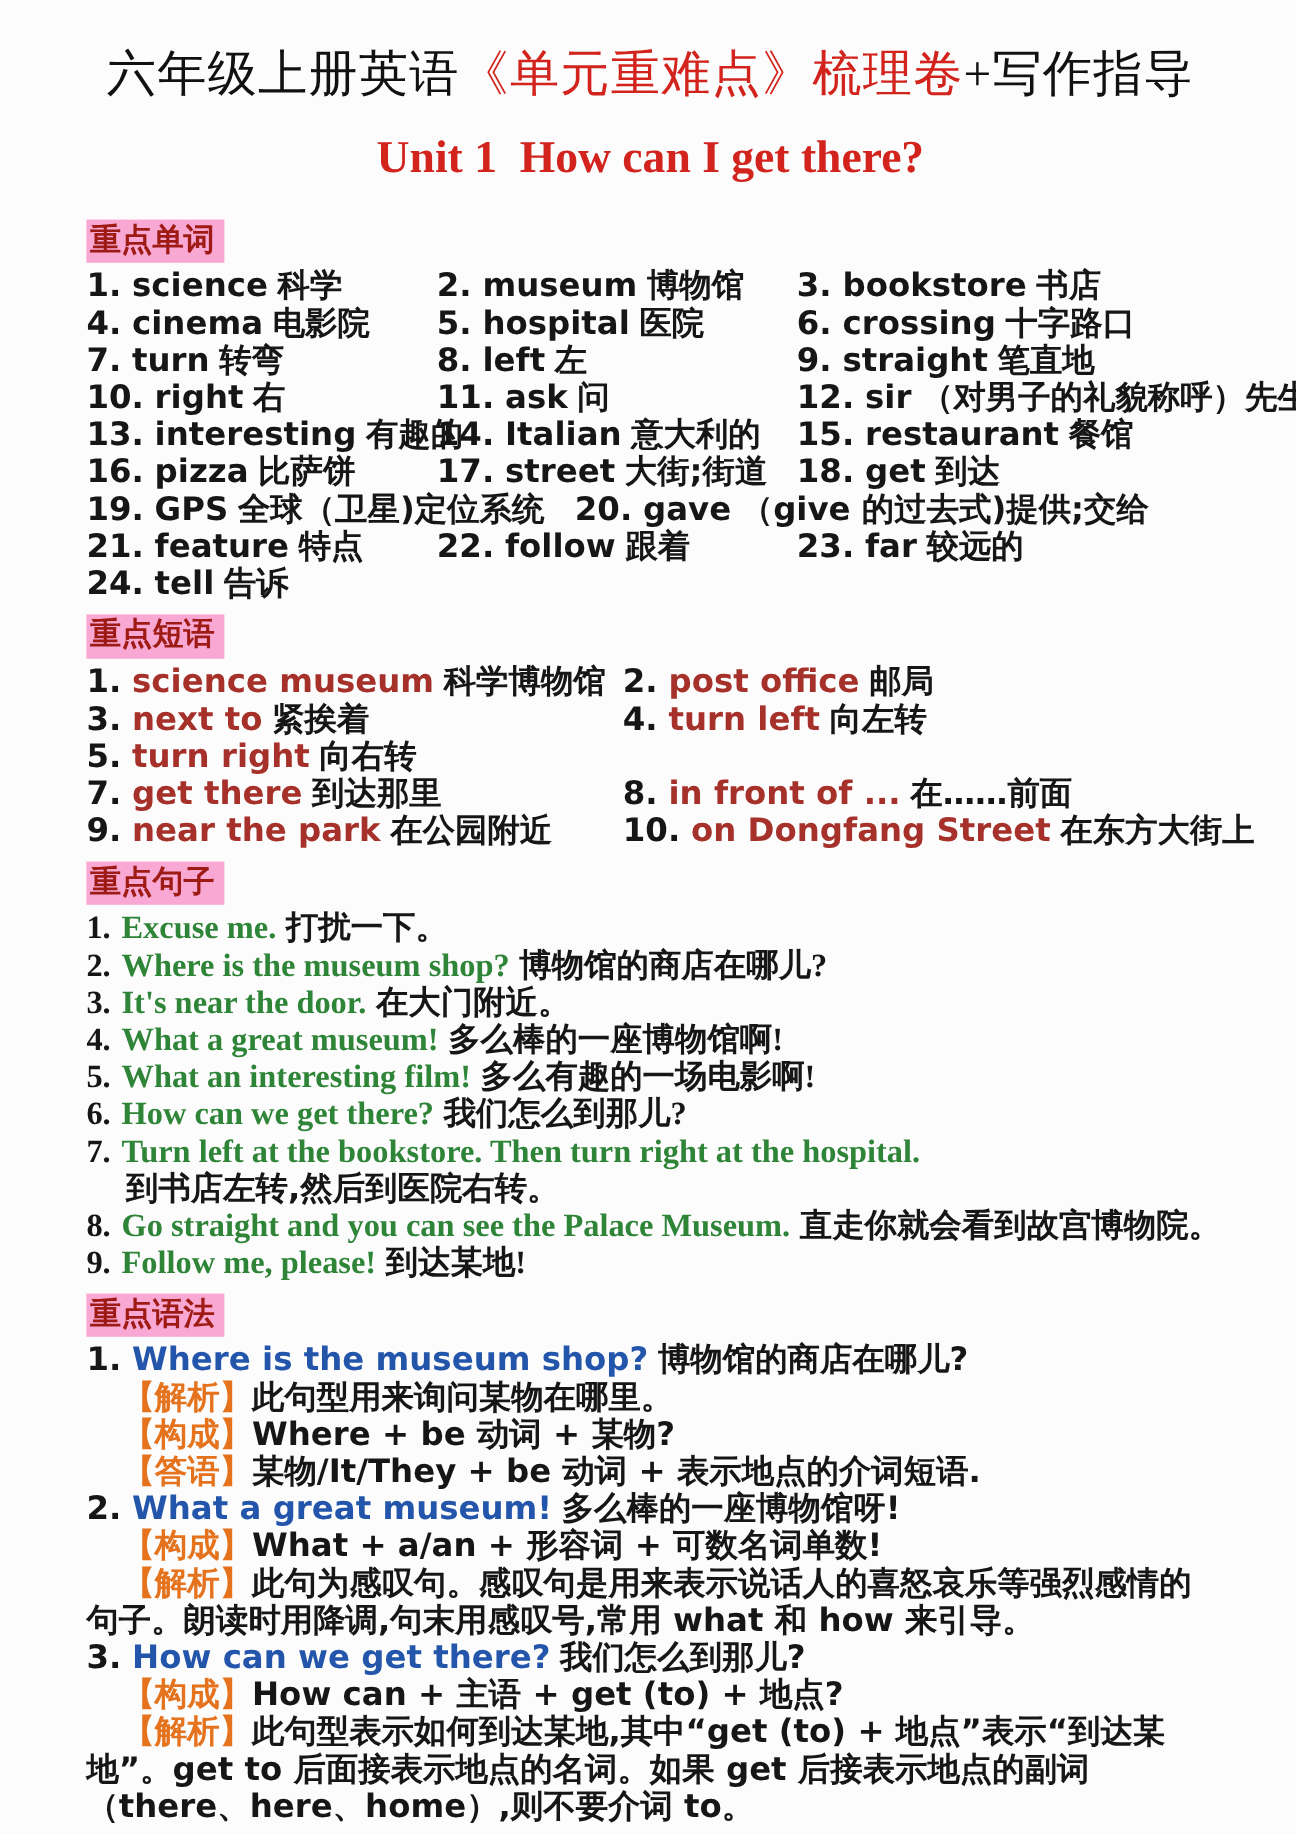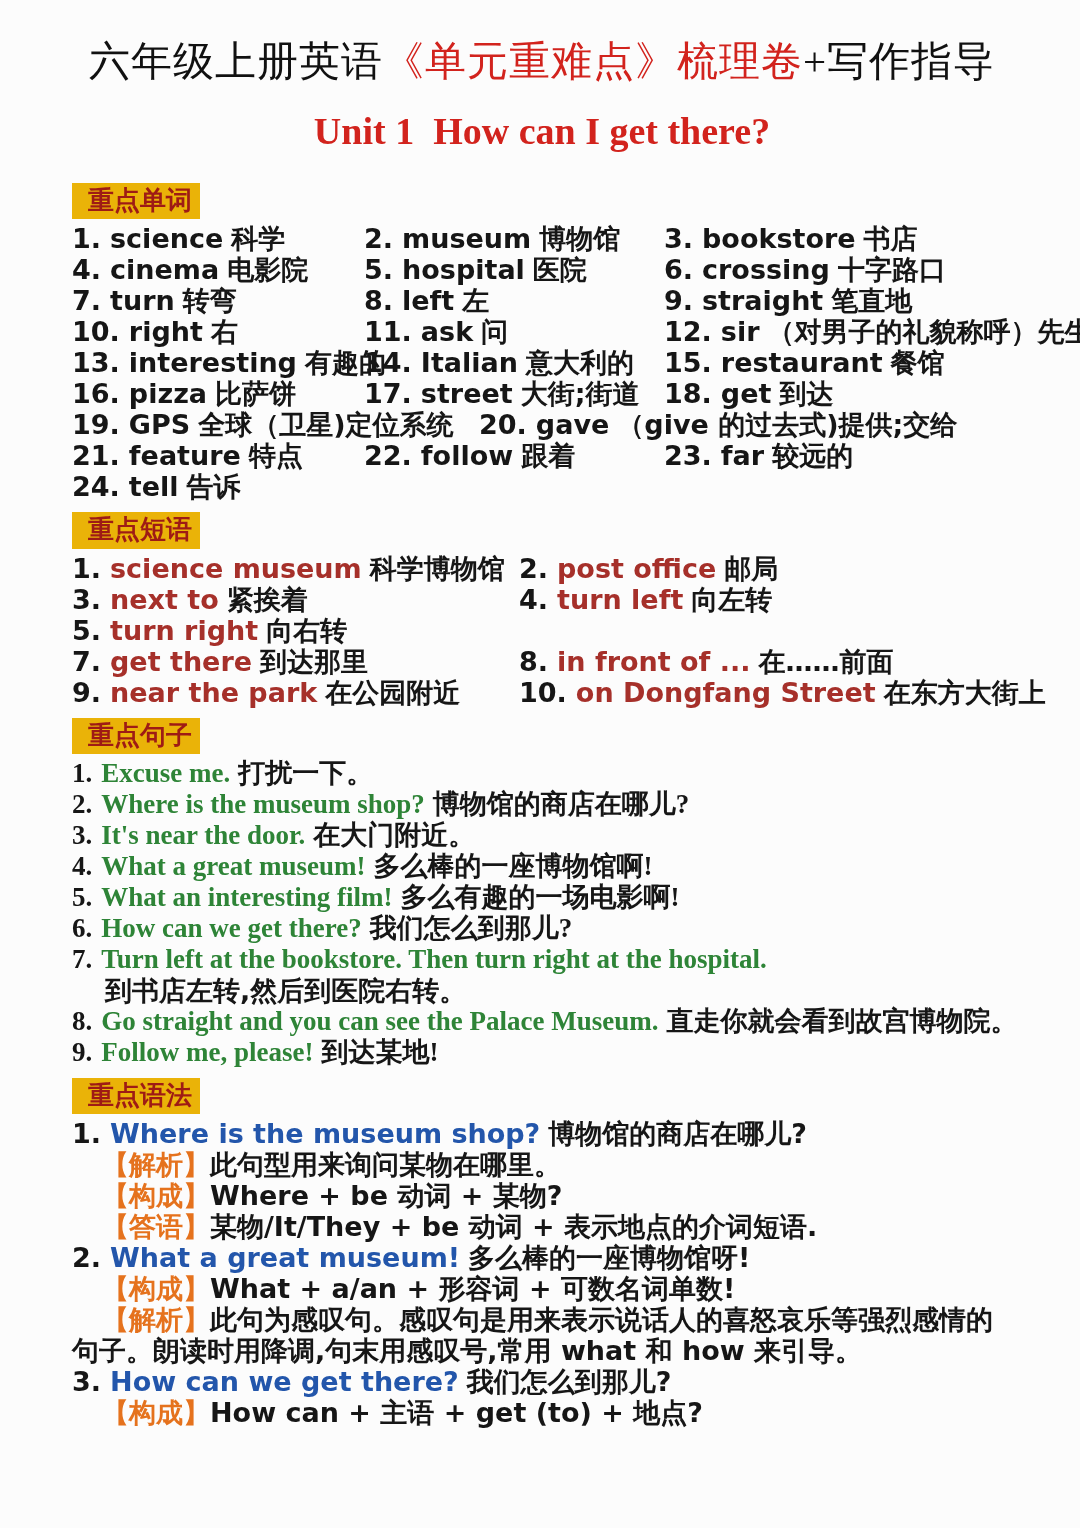--- a/index.html
+++ b/index.html
@@ -15,22 +15,22 @@
     font-weight:400;font-size:41px;line-height:1.15;letter-spacing:1px;color:#111;
   }
   .title .red{color:#d2231d;}
   .unit{
     text-align:center;font-family:"Liberation Serif","DejaVu Serif",serif;
     font-weight:900;font-size:38px;color:#d2231d;margin-top:24px;white-space:pre;
   }
 
   .sec{margin-top:10px;}
   .hl{
-    display:inline-block;background:#eab308;color:#9e1b15;
-    font-size:26px;font-weight:bold;line-height:1.2;padding:2px 8px 3px 16px;
+    display:inline-block;background:#f9a8d4;color:#9e1b15;
+    font-size:26px;font-weight:bold;line-height:1.2;padding:2px 8px 3px 3px;
     margin-bottom:4px;
   }
 
   .list{font-size:27px;line-height:31px;font-weight:600;}
   .num{font-weight:bold;margin-right:9px;white-space:nowrap;}
   .zh{color:#161616;}
   .en{color:#161616;margin-right:8px;}
   .en-red{color:#a6302a;margin-right:8px;}
   .en-green{color:#2e8437;margin-right:8px;}
   .en-blue{color:#2356ab;margin-right:8px;}
@@ -159,18 +159,19 @@
 
       <div>
         <div class="g-head"><span class="num">2.</span><span class="en-blue">What a great museum!</span><span class="zh">多么棒的一座博物馆呀!</span></div>
         <div class="g-line"><span class="tag">【构成】</span><span class="zh">What + a/an + 形容词 + 可数名词单数!</span></div>
         <div class="g-line"><span class="tag">【解析】</span><span class="zh">此句为感叹句。感叹句是用来表示说话人的喜怒哀乐等强烈感情的句子。朗读时用降调,句末用感叹号,常用 what 和 how 来引导。</span></div>
       </div>
 
       <div>
         <div class="g-head"><span class="num">3.</span><span class="en-blue">How can we get there?</span><span class="zh">我们怎么到那儿?</span></div>
         <div class="g-line"><span class="tag">【构成】</span><span class="zh">How can + 主语 + get (to) + 地点?</span></div>
+        <div class="g-line"><span class="tag">【解析】</span><span class="zh">此句型表示如何到达某地,其中“get (to) + 地点”表示“到达某地”。get to 后面接表示地点的名词。如果 get 后接表示地点的副词（there、here、home）,则不要介词 to。</span></div>
       </div>
 
     </div>
   </div>
 
 </div>
 
 </body></html>

